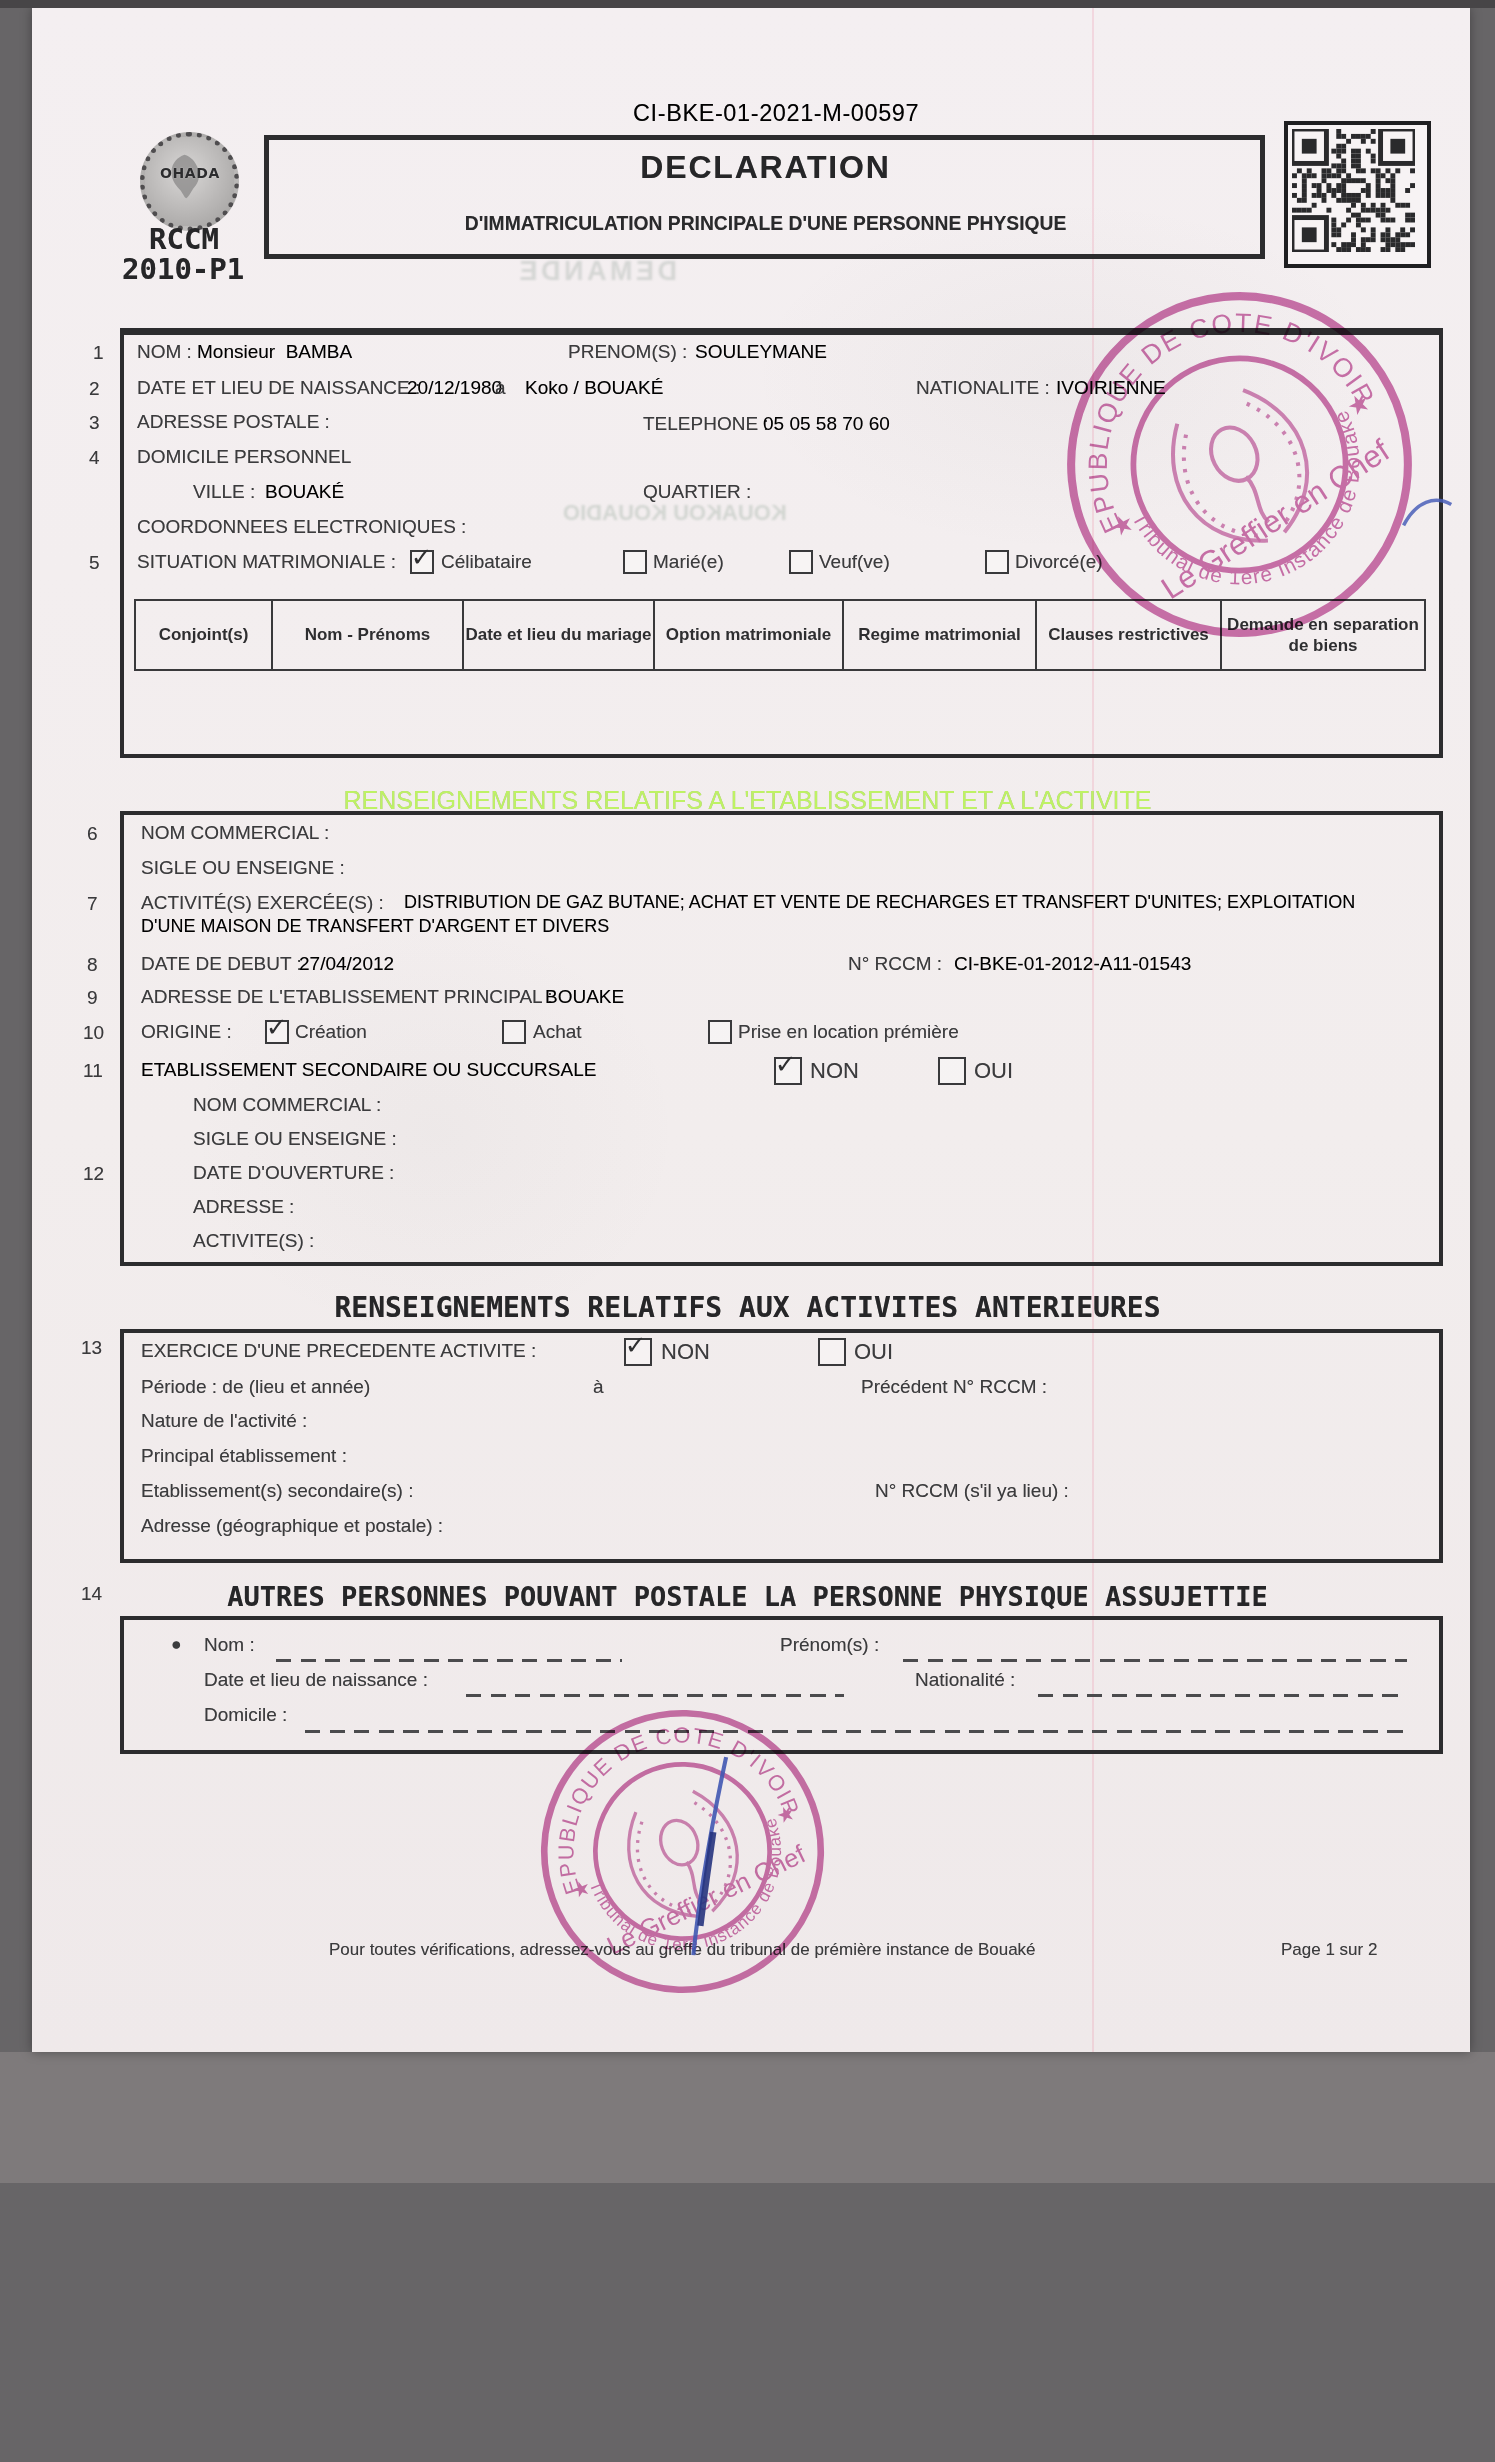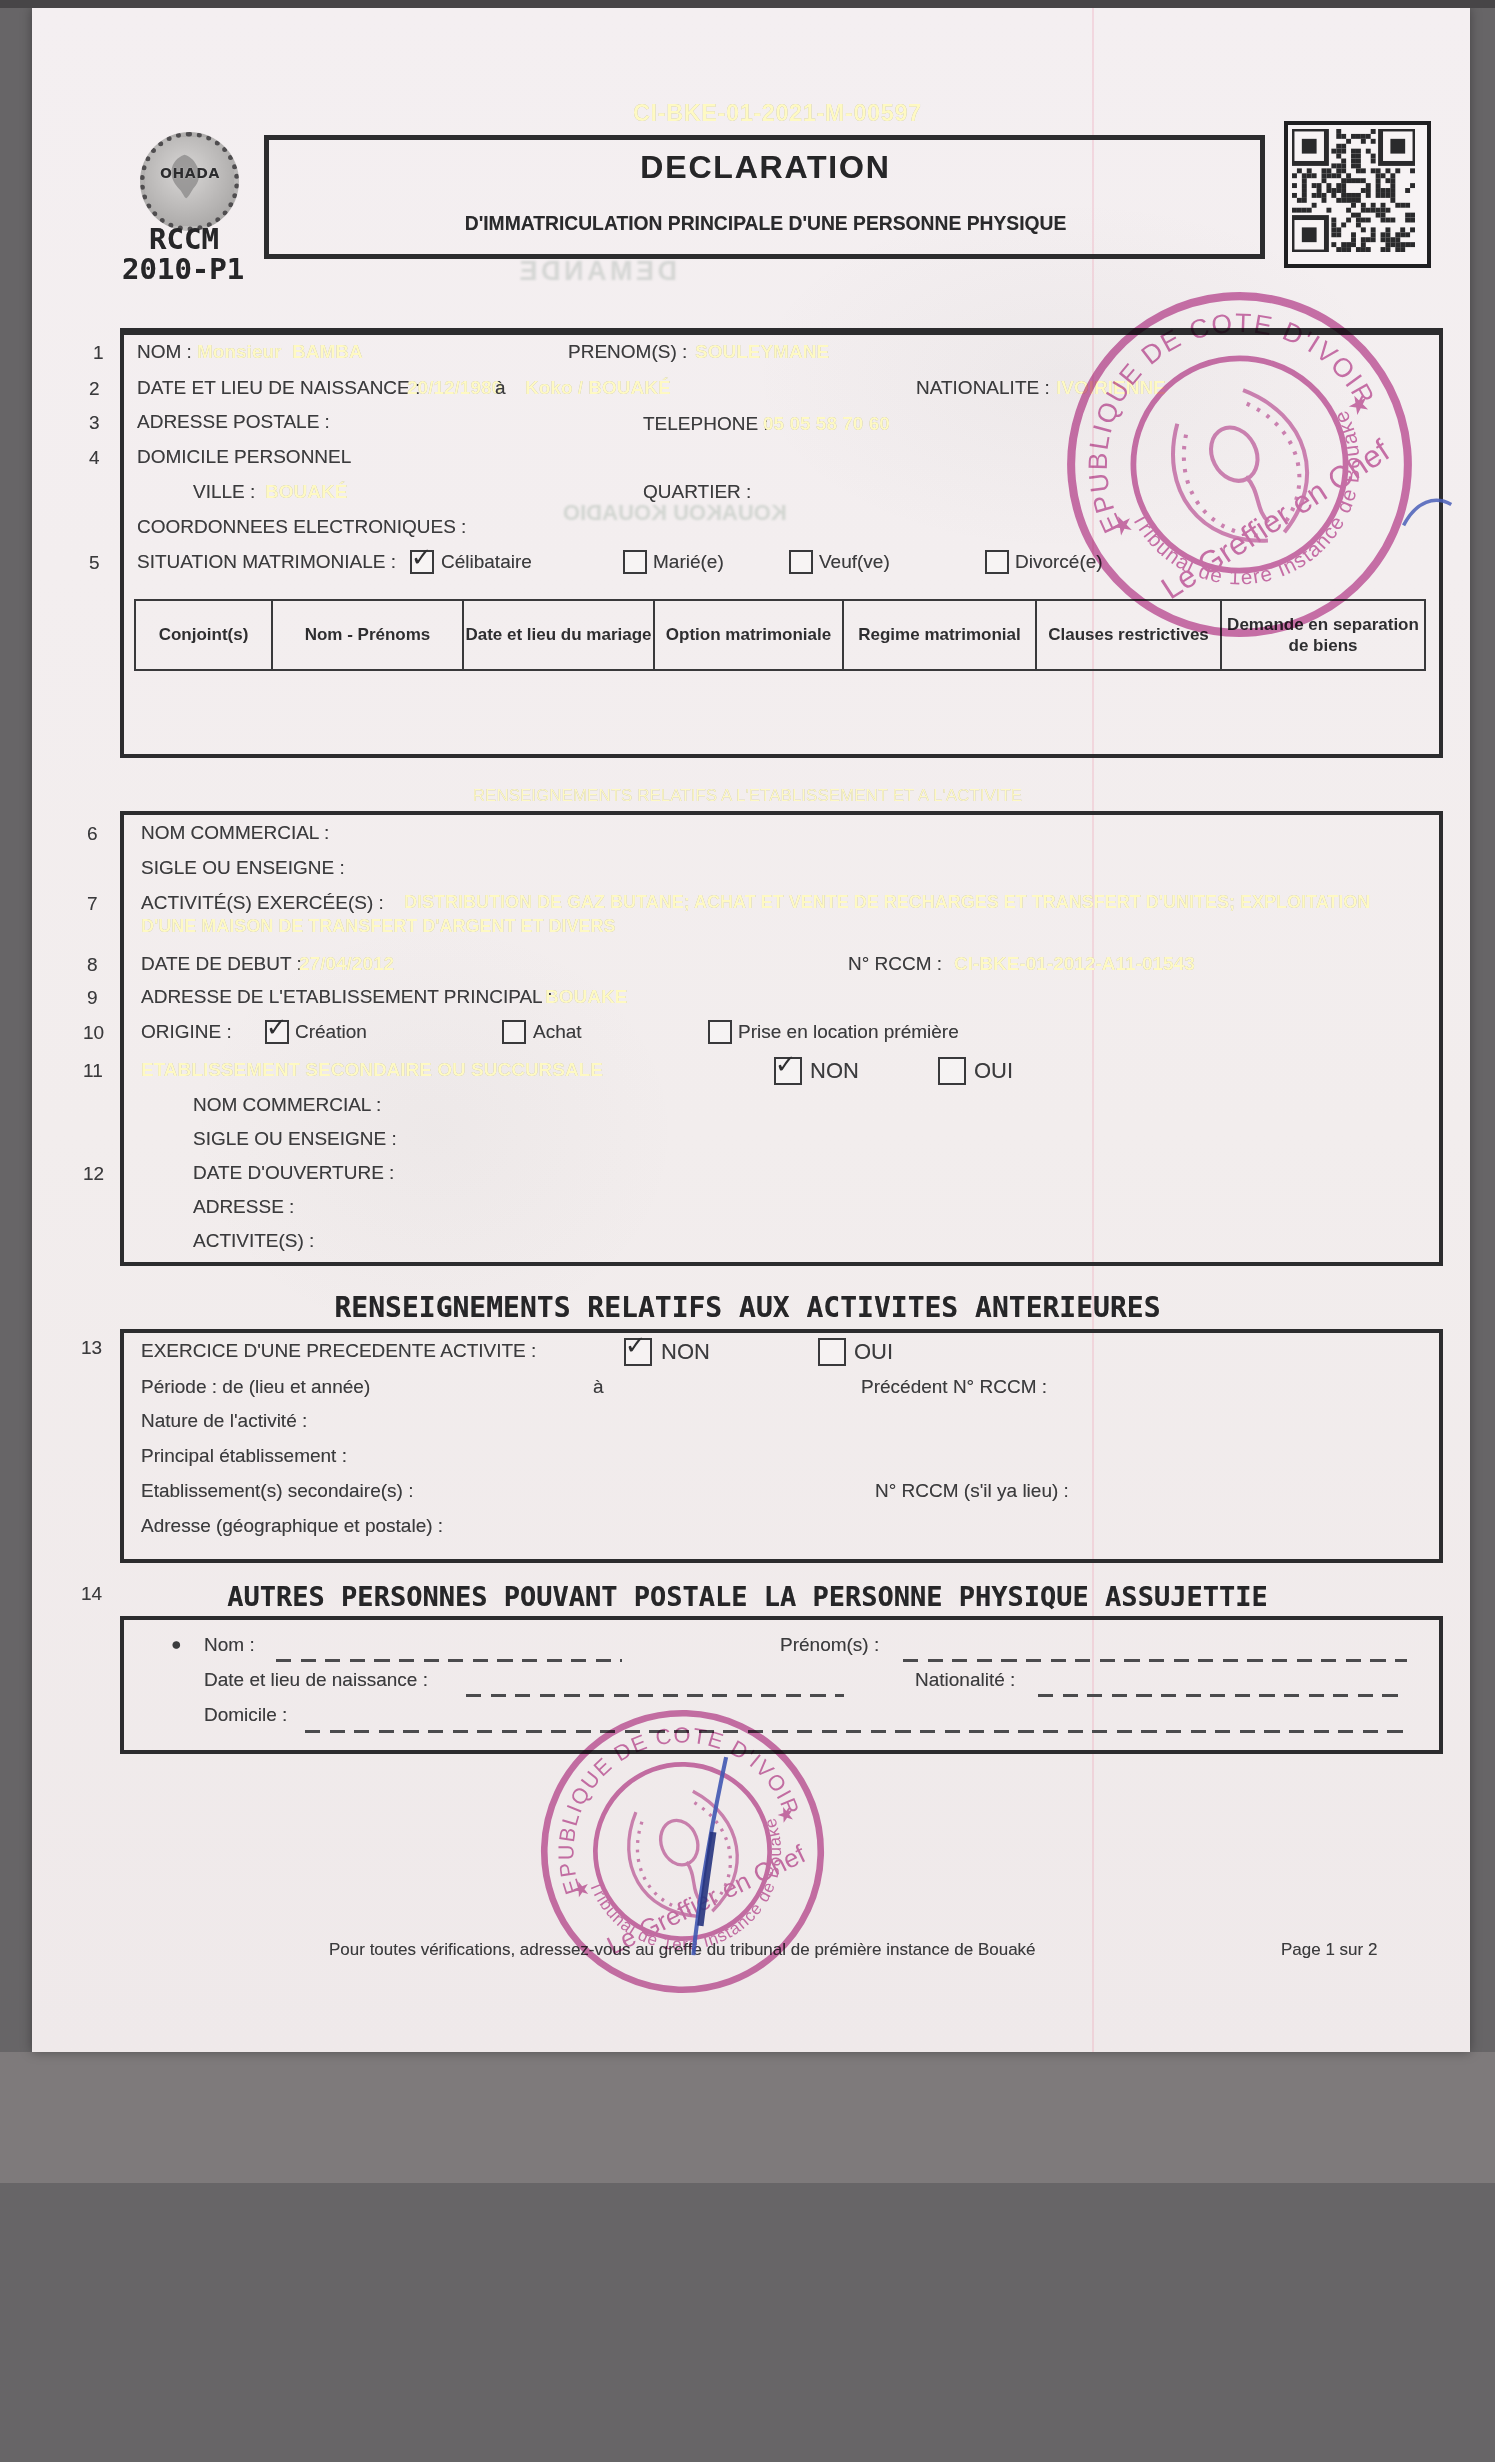--- a/index.html
+++ b/index.html
@@ -9,21 +9,21 @@
   .paper{position:absolute;left:32px;top:8.2px;width:1438px;height:2044px;
          background:
            radial-gradient(ellipse 528px 293px at 72% 18%, rgba(120,120,120,.05), transparent 60%),
            radial-gradient(ellipse 410px 352px at 28% 55%, rgba(120,120,120,.04), transparent 60%),
            linear-gradient(180deg,#f4eff1 0%,#f2eded 55%,#efe9ea 100%);
          box-shadow:0 0 10.6px rgba(0,0,0,.35)}
   .topstrip{position:absolute;left:0;top:0;width:1495px;height:8.2px;background:#474547}
   .band{position:absolute;left:0;top:2052px;width:1495px;height:131px;background:#7e7a7b}
   .lb{position:absolute;font-size:19px;color:#3b3b3d;white-space:pre;line-height:1.1;
       text-shadow:0 0 0.6px rgba(70,70,70,.45)}
-  .vl{font-weight:700;color:#fef9c3}
+  .vl{font-weight:400;color:#000000}
   .bold{font-weight:700}
   .big{font-size:22px}
   .num{position:absolute;font-size:19px;color:#3a3a3c;text-shadow:0 0 0.6px rgba(70,70,70,.4)}
   .mono{position:absolute;font-family:"DejaVu Sans Mono",monospace;font-weight:700;color:#262628;
         white-space:pre;text-shadow:0 0 0.6px rgba(50,50,50,.5)}
   .ctr{left:0;width:1495px;text-align:center}
   .bx{position:absolute;border:4.7px solid #2c2c2e}
   .cb{position:absolute;width:20px;height:20px;border:2.3px solid #39393b;background:rgba(255,255,255,.35)}
   .cbL{width:23.5px;height:23.5px}
   .cb .tick{position:absolute;left:-1.2px;top:-8.2px;font-size:26px;color:#2f2f31;
@@ -343,21 +343,21 @@
         <th>Date et lieu du mariage</th>
         <th>Option matrimoniale</th>
         <th>Regime matrimonial</th>
         <th>Clauses restrictives</th>
         <th>Demande en separation de biens</th>
       </tr>
     </tbody>
       </table>
   </div>
 
-  <div class="lb ctr" style="top:787px;font-size:17px;color:#fef9c3;position:absolute">RENSEIGNEMENTS RELATIFS A L'ETABLISSEMENT ET A L'ACTIVITE</div>
+  <div class="lb ctr" style="top:787px;font-size:25px;color:#bef264;position:absolute">RENSEIGNEMENTS RELATIFS A L'ETABLISSEMENT ET A L'ACTIVITE</div>
   <div class="bx" style="left:120px;top:811px;width:1315px;height:447px"></div>
 
   <div class="num" style="left:87px;top:823px">6</div>
   <div class="lb" style="left:141px;top:823px">NOM COMMERCIAL :</div>
   <div class="lb" style="left:141px;top:858px">SIGLE OU ENSEIGNE :</div>
 
   <div class="num" style="left:87px;top:893px">7</div>
   <div class="lb" style="left:141px;top:893px">ACTIVITÉ(S) EXERCÉE(S) :</div>
   <div class="lb vl" style="left:404px;top:893px;font-size:18px">DISTRIBUTION DE GAZ BUTANE; ACHAT ET VENTE DE RECHARGES ET TRANSFERT D'UNITES; EXPLOITATION</div>
   <div class="lb vl" style="left:141px;top:917px;font-size:18px">D'UNE MAISON DE TRANSFERT D'ARGENT ET DIVERS</div>

